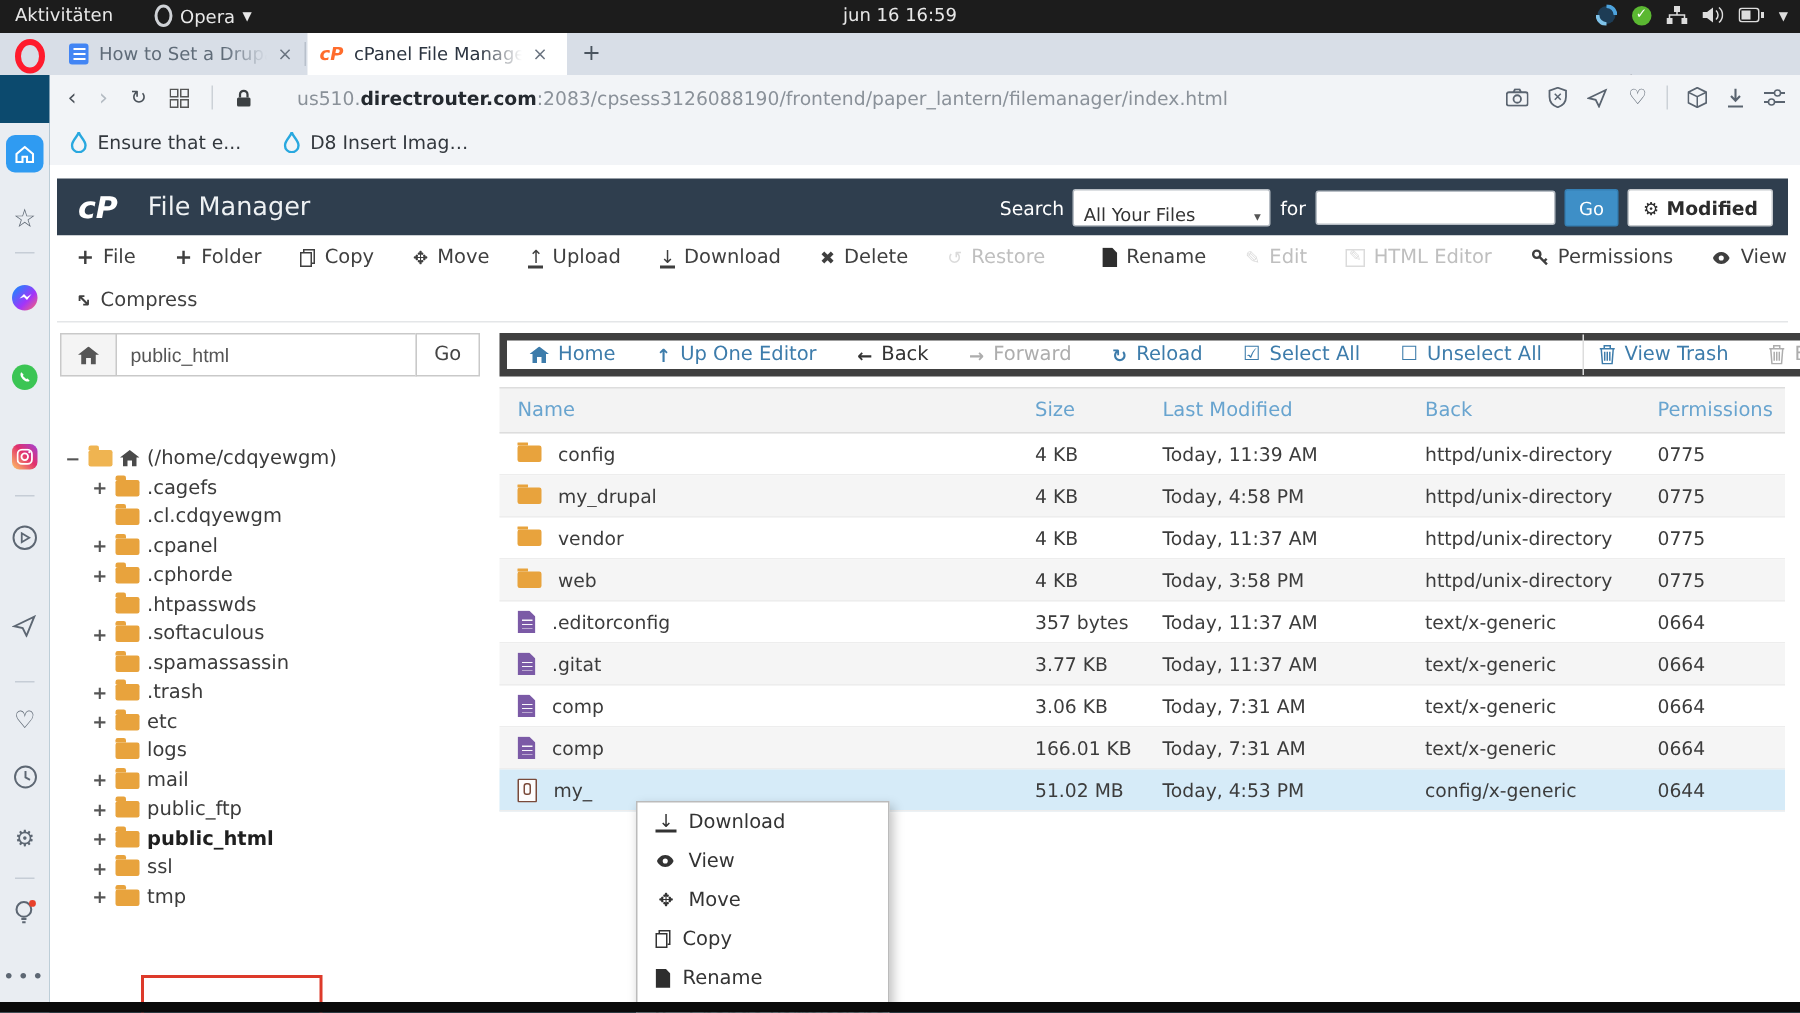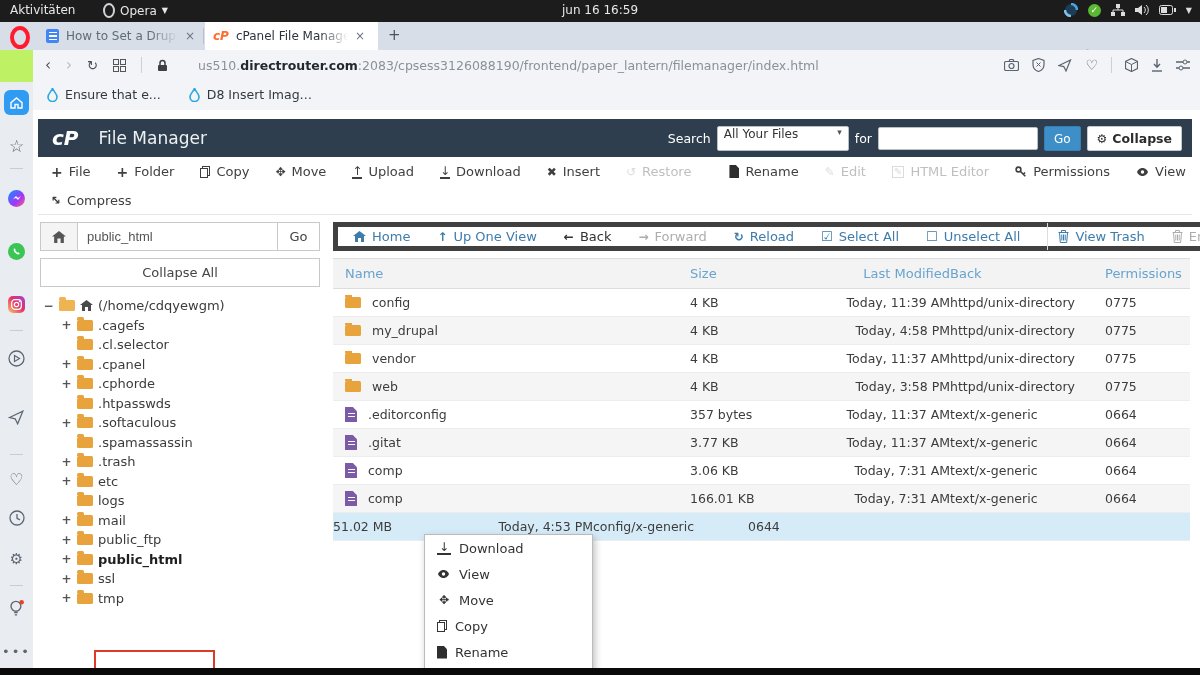--- a/index.html
+++ b/index.html
@@ -1,16 +1,16 @@
 <!DOCTYPE html>
 <html><head>
 <meta charset="utf-8">
 <style>
   html,body{margin:0;padding:0;background:#000;}
-  .stage{position:relative;width:1200px;height:675px;overflow:hidden;background:#bef264;
+  .stage{position:relative;width:1200px;height:675px;overflow:hidden;background:#0c4a6e;
          font-family:"DejaVu Sans","Liberation Sans",sans-serif;-webkit-font-smoothing:antialiased;}
   .abs{position:absolute;}
 
   
   .sysbar{left:0;top:0;width:1200px;height:22px;background:#1c1c1c;color:#e8e8e8;font-size:12px;}
   .sysbar .activities{position:absolute;left:10px;top:3px;}
   .sysbar .appmenu{position:absolute;left:103px;top:3px;display:flex;align-items:center;gap:5px;}
   .oring{display:inline-block;width:8px;height:11px;border:2.5px solid #cfd2d6;border-radius:50%;}
   .chev{font-size:8px;}
   .sysclock{position:absolute;left:50%;transform:translateX(-50%);top:3px;}
@@ -61,21 +61,21 @@
          background:linear-gradient(45deg,#fec564,#e1306c 55%,#a144d8);}
   .dots{letter-spacing:2px;color:#5d6773;font-size:13px;}
 
   
   .page{left:33px;top:110px;width:1167px;height:558px;background:#fff;}
   .cphead{position:absolute;left:5px;top:9px;width:1154px;height:38px;background:#2f3e4e;display:flex;align-items:center;}
   .cplogo{font-style:italic;font-weight:bold;font-size:20px;color:#fff;margin-left:14px;}
   .cptitle{font-size:17px;color:#eef1f3;margin-left:20px;font-weight:400;}
   .searchzone{position:absolute;right:10px;top:7px;display:flex;align-items:center;gap:6px;font-size:12.5px;color:#fff;}
   .selbox{width:118px;height:23px;background:#fff;border:1px solid #b9bfc6;border-radius:2px;color:#333;
-          display:flex;align-items:flex-start;justify-content:space-between;padding:0 6px;font-size:12px;}
+          display:flex;align-items:flex-end;justify-content:space-between;padding:0 6px;font-size:12px;}
   .sinput{width:148px;height:21px;border:1px solid #b9bfc6;border-radius:2px;background:#fff;font-size:12px;padding:0 5px;}
   .gobtn{height:23px;background:#3e8fc7;border:1px solid #3580b5;border-radius:2px;color:#fff;font-size:12px;padding:0 9px;
          display:flex;align-items:center;}
   .setbtn{height:23px;background:#fff;border:1px solid #c5c9cd;border-radius:2px;color:#2c2c2c;font-size:12.5px;
           padding:0 9px;display:flex;align-items:center;gap:5px;font-weight:bold;}
 
   .tbrow{position:absolute;left:5px;width:1154px;background:#fff;display:flex;align-items:center;font-size:13px;color:#3f3f3f;}
   .tb1{top:47px;height:29px;}
   .tb2{top:76px;height:28px;border-bottom:1px solid #e4e6e8;}
   .tbitem{display:flex;align-items:center;gap:6px;padding:0 13px;white-space:nowrap;}
@@ -125,21 +125,21 @@
   .nvitem.muted{color:#adadad;}
   .nvsep{width:1px;height:27px;background:#ddd;margin:0 10px 0 0;}
 
   .ftable{position:absolute;left:300px;top:148px;width:857px;font-size:12.5px;color:#3c3c3c;}
   .frow{display:flex;align-items:center;height:27px;border-bottom:1px solid #ededed;}
   .frow.head{height:29px;background:#f3f3f3;border-top:1px solid #ddd;border-bottom:1px solid #ddd;color:#68a4cf;font-size:13px;}
   .frow.stripe{background:#f5f5f5;}
   .frow.sel{background:#d6ebf8;}
   .c-name{width:357px;padding-left:12px;box-sizing:border-box;display:flex;align-items:center;gap:11px;overflow:hidden;white-space:nowrap;}
   .c-size{width:85px;flex:none;}
-  .c-mod{width:175px;flex:none;text-align:right;}
+  .c-mod{width:175px;flex:none;}
   .c-type{width:155px;flex:none;}
   .c-perm{flex:1;}
 
   
   .ctxmenu{position:absolute;left:391px;top:424px;width:167px;background:#fff;border:1px solid #bbb;
            box-shadow:2px 3px 7px rgba(0,0,0,.25);z-index:5;}
   .cmitem{height:26px;display:flex;align-items:center;gap:8px;padding-left:12px;font-size:13px;color:#333;}
   .cmitem .gi{width:14px;text-align:center;}
 
   
@@ -350,21 +350,21 @@
         <span>Search</span>
         <span class="selbox">
             <span>All Your Files</span>
             <span style="font-size:9px;color:#555;">▾</span>
           </span>
         <span>for</span>
         <input class="sinput" value="" style="">
         <span class="gobtn">Go</span>
         <span class="setbtn">
             <span style="font-size:12px;">⚙</span>
-            <span>Collapse</span>
+            <span>Modified</span>
           </span>
       </span>
     </div>
 
     <div class="tbrow tb1" id="tb1">
         <span class="tbitem">
           <span class="gi plus-g">+</span>
           <span>File</span>
         </span>
         <span class="tbitem">
@@ -382,21 +382,21 @@
         <span class="tbitem">
           <span class="gi traybase">↑</span>
           <span>Upload</span>
         </span>
         <span class="tbitem">
           <span class="gi traybase">↓</span>
           <span>Download</span>
         </span>
         <span class="tbitem">
           <span class="gi">✖</span>
-          <span>Insert</span>
+          <span>Delete</span>
         </span>
         <span class="tbitem disabled">
           <span class="gi">↺</span>
           <span>Restore</span>
         </span>
         <span class="tbsep"></span>
         <span class="tbitem">
           <span class="fico"></span>
           <span>Rename</span>
         </span>
@@ -437,41 +437,40 @@
 
     <div class="pathbar">
       <span class="hbtn">
           <svg width="14" height="12" viewBox="0 0 13 11">
             <path d="M6.5 0L13 5h-2v6H8V7H5v4H2V5H0z" fill="#555"></path>
           </svg>
         </span>
       <input value="public_html" style="">
       <span class="pgo">Go</span>
     </div>
-    <div class="collapse">Collapse All</div>
     <div class="tree" id="tree">
         <div class="trow">
           <span class="tg">−</span>
           <span class="foldico open"></span>
           <span class="homeglyph">
             <svg width="13" height="11" viewBox="0 0 13 11">
               <path d="M6.5 0L13 5h-2v6H8V7H5v4H2V5H0z" fill="currentColor"></path>
             </svg>
           </span>
           <span class="lbl">(/home/cdqyewgm)</span>
         </div>
         <div class="trow child">
           <span class="tg">+</span>
           <span class="foldico"></span>
           <span class="lbl">.cagefs</span>
         </div>
         <div class="trow child">
           <span class="tg"></span>
           <span class="foldico"></span>
-          <span class="lbl">.cl.selector</span>
+          <span class="lbl">.cl.cdqyewgm</span>
         </div>
         <div class="trow child">
           <span class="tg">+</span>
           <span class="foldico"></span>
           <span class="lbl">.cpanel</span>
         </div>
         <div class="trow child">
           <span class="tg">+</span>
           <span class="foldico"></span>
           <span class="lbl">.cphorde</span>
@@ -537,21 +536,21 @@
         <span class="nvitem blue">
           <span class="gi">
             <svg width="13" height="11" viewBox="0 0 13 11">
               <path d="M6.5 0L13 5h-2v6H8V7H5v4H2V5H0z" fill="currentColor"></path>
             </svg>
           </span>
           <span>Home</span>
         </span>
         <span class="nvitem blue">
           <span class="gi" style="font-weight:bold;">↑</span>
-          <span>Up One View</span>
+          <span>Up One Editor</span>
         </span>
         <span class="nvitem dark">
           <span class="gi" style="font-weight:bold;">←</span>
           <span>Back</span>
         </span>
         <span class="nvitem muted">
           <span class="gi" style="font-weight:bold;">→</span>
           <span>Forward</span>
         </span>
         <span class="nvitem blue">
@@ -668,20 +667,24 @@
           <span class="c-name">
             <span class="fico purple"></span>
             <span>comp</span>
           </span>
           <span class="c-size">166.01 KB</span>
           <span class="c-mod">Today, 7:31 AM</span>
           <span class="c-type">text/x-generic</span>
           <span class="c-perm">0664</span>
         </div>
         <div class="frow sel">
+          <span class="c-name">
+            <span class="zico"></span>
+            <span>my_</span>
+          </span>
           <span class="c-size">51.02 MB</span>
           <span class="c-mod">Today, 4:53 PM</span>
           <span class="c-type">config/x-generic</span>
           <span class="c-perm">0644</span>
         </div>
       </div>
 
     <div class="ctxmenu" id="ctxmenu">
         <div class="cmitem">
           <span class="gi traybase">↓</span>

